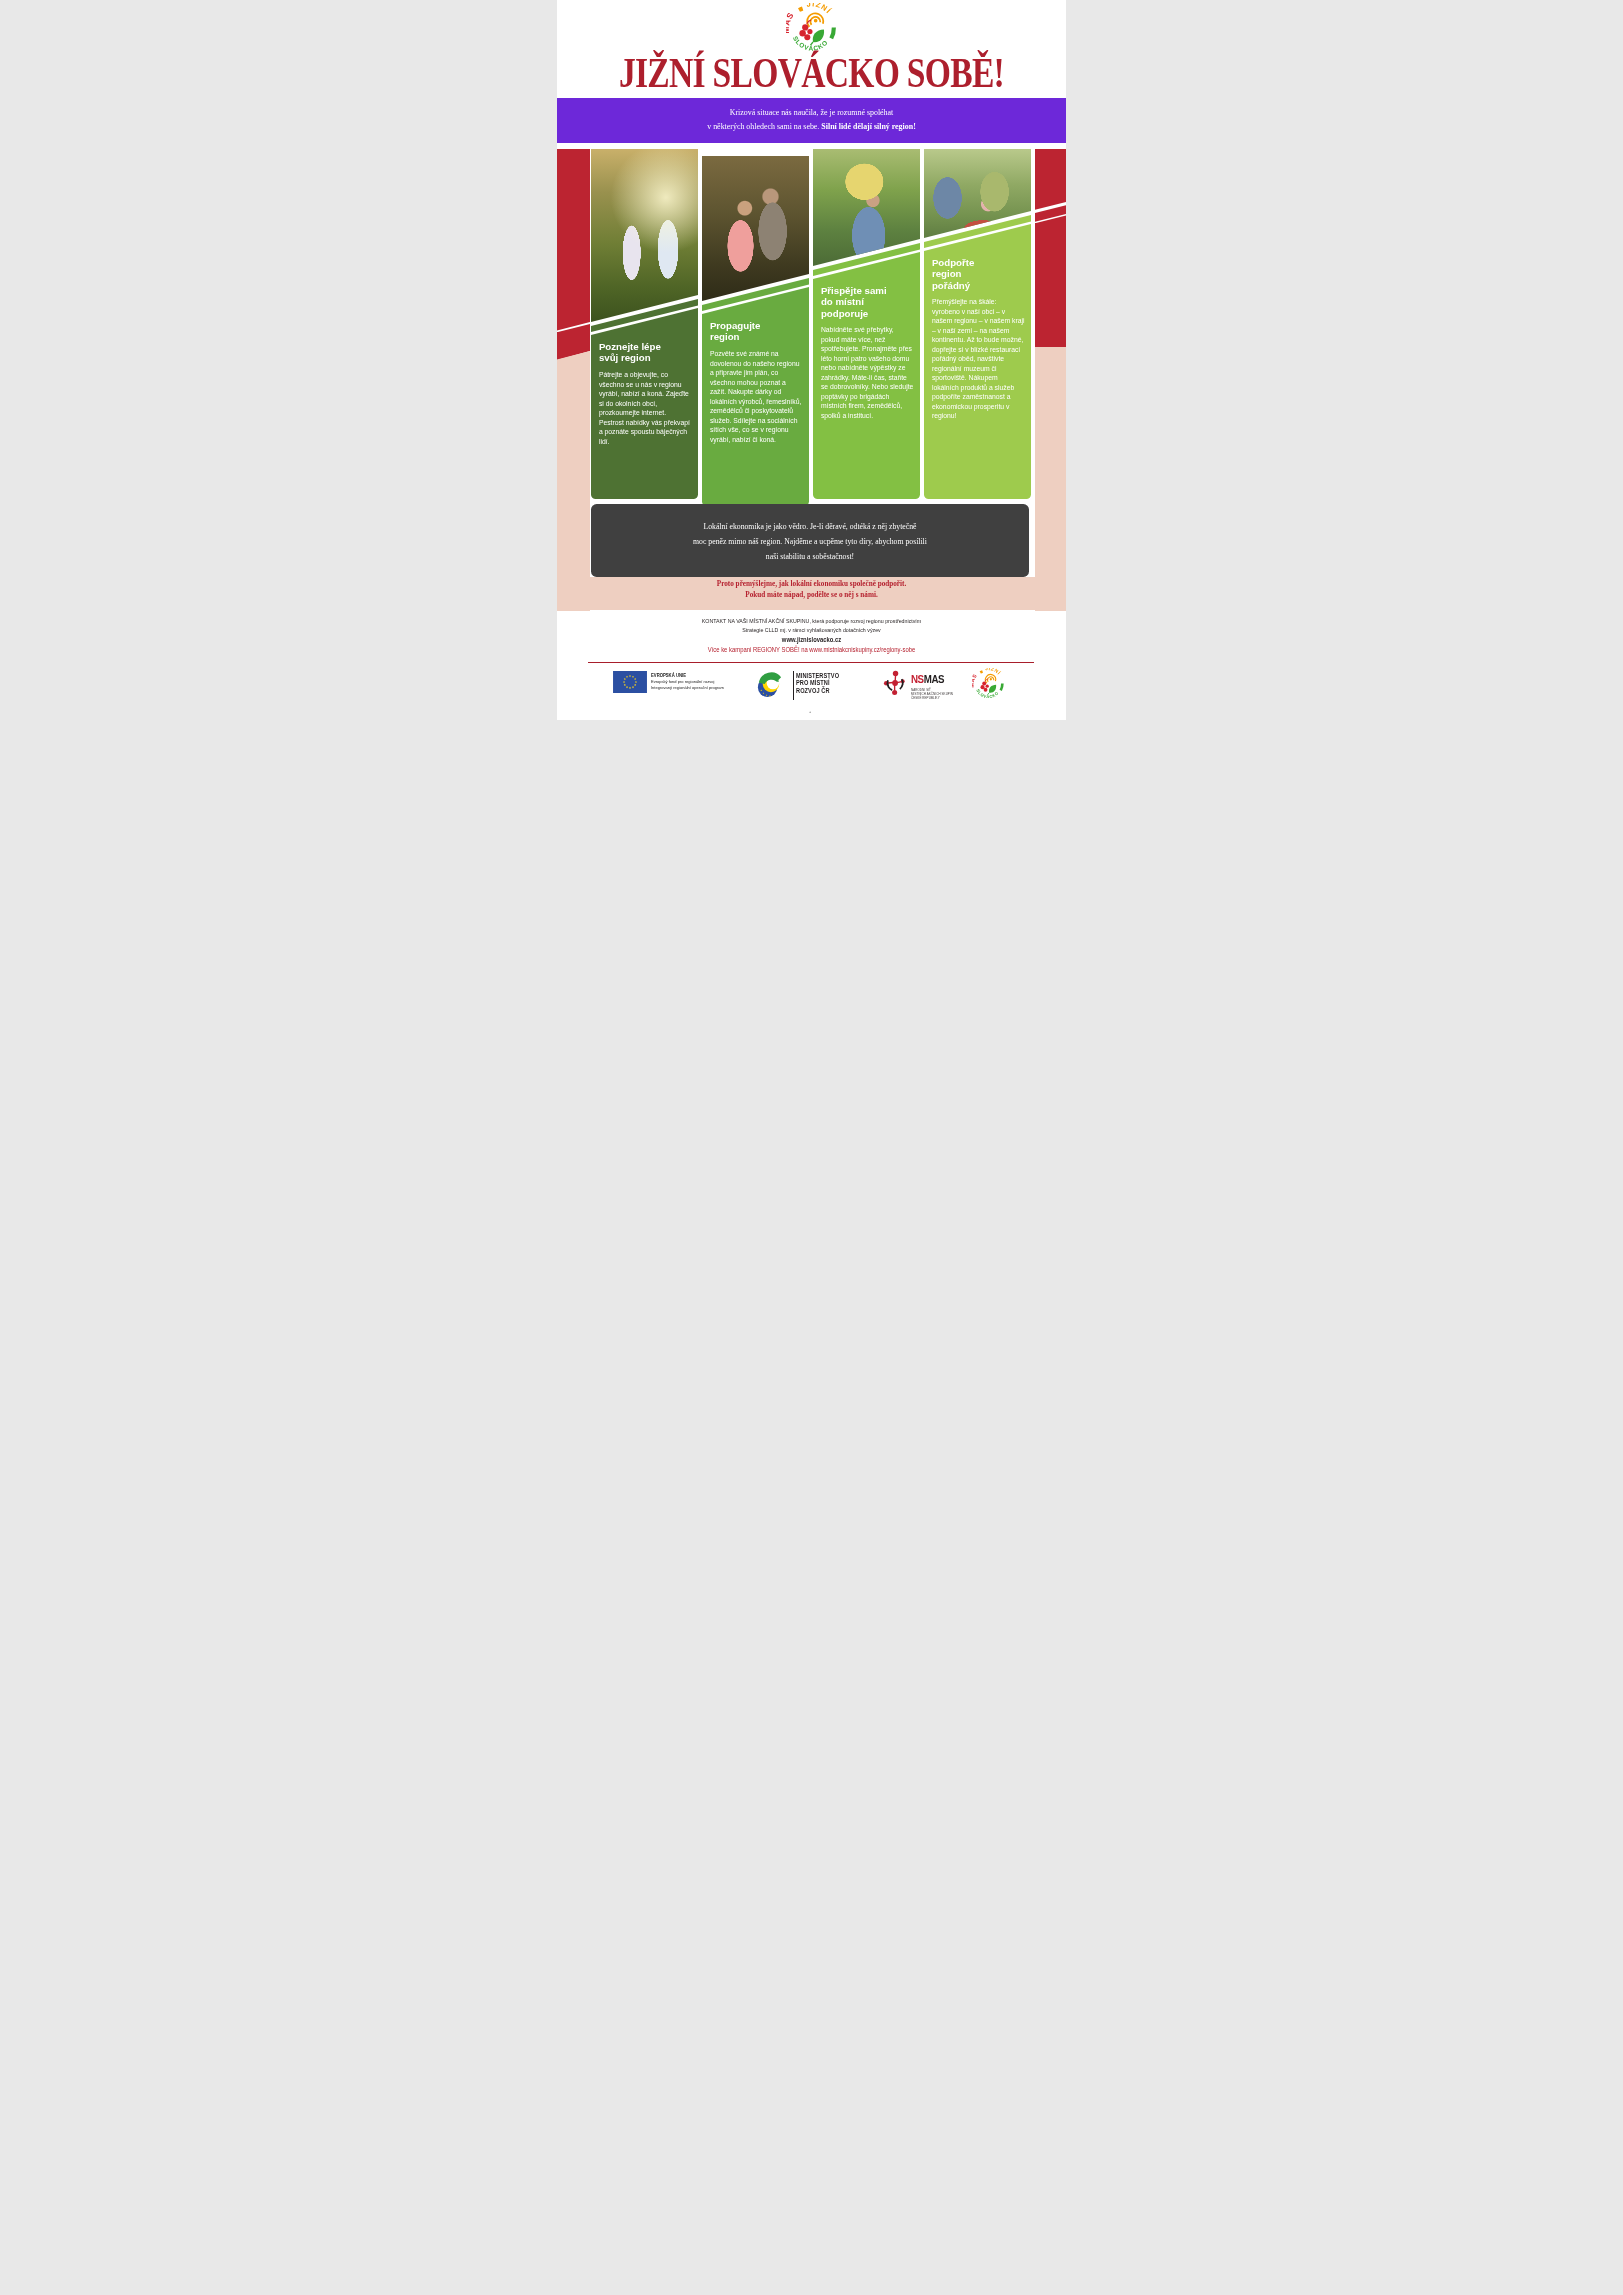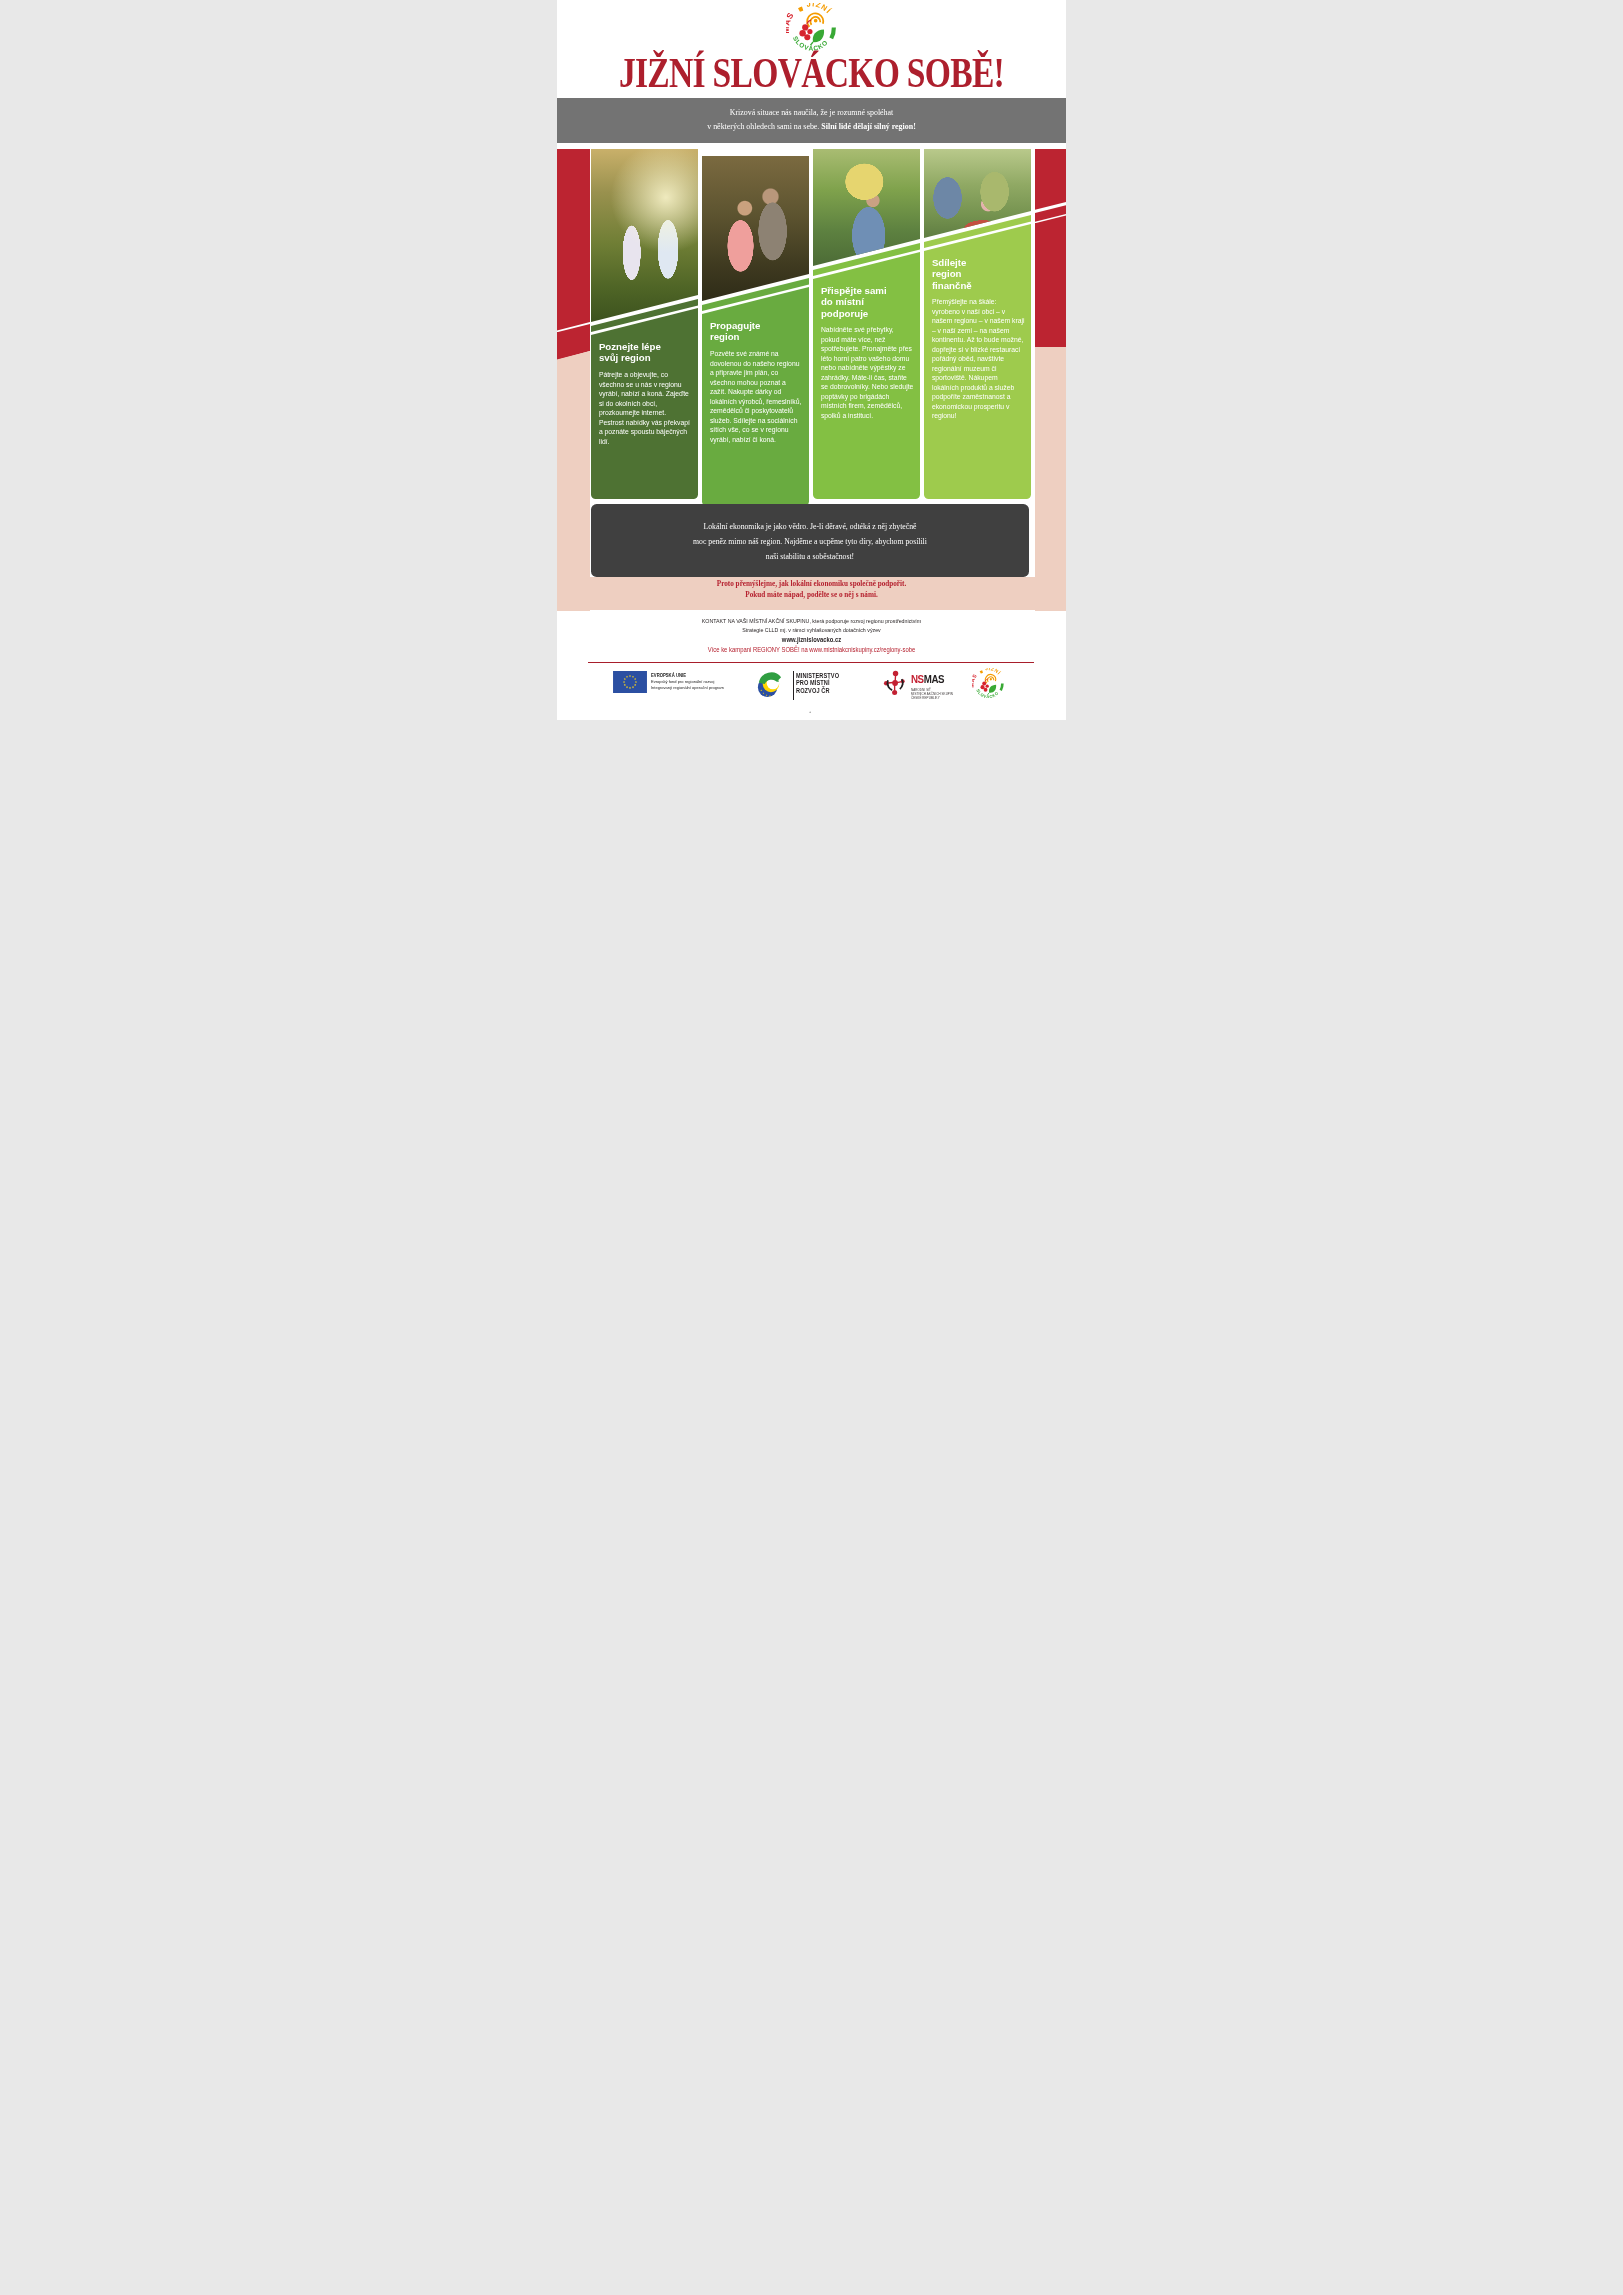--- a/index.html
+++ b/index.html
@@ -5,21 +5,21 @@
   html,body{margin:0;padding:0;background:#e8e8e8;font-family:"Liberation Sans",sans-serif;}
   #page{position:relative;width:509px;height:720px;background:#ffffff;margin:0 auto;overflow:hidden;}
 
   
   #logoMain{position:absolute;left:229px;top:2.8px;width:52px;height:52px;}
   #title{position:absolute;left:0;top:52px;width:509px;text-align:center;
          font-family:"Liberation Serif",serif;font-weight:bold;font-size:42px;line-height:1.0;
          color:#ad1f2d;letter-spacing:-0.9px;transform:scaleX(.8);transform-origin:50% 50%;}
 
   
-  #introBanner{position:absolute;left:0;top:98px;width:509px;height:45px;background:#737373;
+  #introBanner{position:absolute;left:0;top:98px;width:509px;height:45px;background:#6d28d9;
                color:#fff;text-align:center;}
   #introBanner .ibw{padding-top:8.3px;font-family:"Liberation Serif",serif;font-size:8.8px;line-height:13.4px;
                     transform:scaleX(.9);transform-origin:50% 50%;}
 
   
   .col{position:absolute;top:149px;height:350px;width:107px;}
   .c1{left:34px;} .c2{left:145px;margin-top:7px;} .c3{left:256px;} .c4{left:367px;}
   .photo{position:absolute;left:0;top:0;width:100%;}
   .c1 .photo{height:173px;  clip-path:polygon(0 0,100% 0,100% 146px,0 173px);}
   .c2 .photo{height:145px;clip-path:polygon(0 0,100% 0,100% 118px,0 145px);}
@@ -205,21 +205,21 @@
       <h2 class="ph">Přispějte sami do místní podporuje</h2>
       <p class="pb">Nabídněte své přebytky, pokud máte více, než spotřebujete. Pronajměte přes léto horní patro vašeho domu nebo nabídněte výpěstky ze zahrádky. Máte-li čas, staňte se dobrovolníky. Nebo sledujte poptávky po brigádách místních firem, zemědělců, spolků a institucí.</p>
     </div>
       </div>
   </div>
   <div class="col c4">
     <div class="photo"></div>
     <div class="sliver"></div>
     <div class="panelwrap">
         <div class="panelfill">
-      <h2 class="ph">Sdílejte region finančně</h2>
+      <h2 class="ph">Podpořte region pořádný</h2>
       <p class="pb">Přemýšlejte na škále: vyrobeno v naší obci – v našem regionu – v našem kraji – v naší zemi – na našem kontinentu. Až to bude možné, dopřejte si v blízké restauraci pořádný oběd, navštivte regionální muzeum či sportoviště. Nákupem lokálních produktů a služeb podpoříte zaměstnanost a ekonomickou prosperitu v regionu!</p>
     </div>
       </div>
   </div>
 
   <div id="bucket">
     <div class="bk">
       <div>Lokální ekonomika je jako vědro. Je-li děravé, odtéká z něj zbytečně</div>
       <div>moc peněz mimo náš region. Najděme a ucpěme tyto díry, abychom posílili</div>
       <div>naši stabilitu a soběstačnost!</div>

